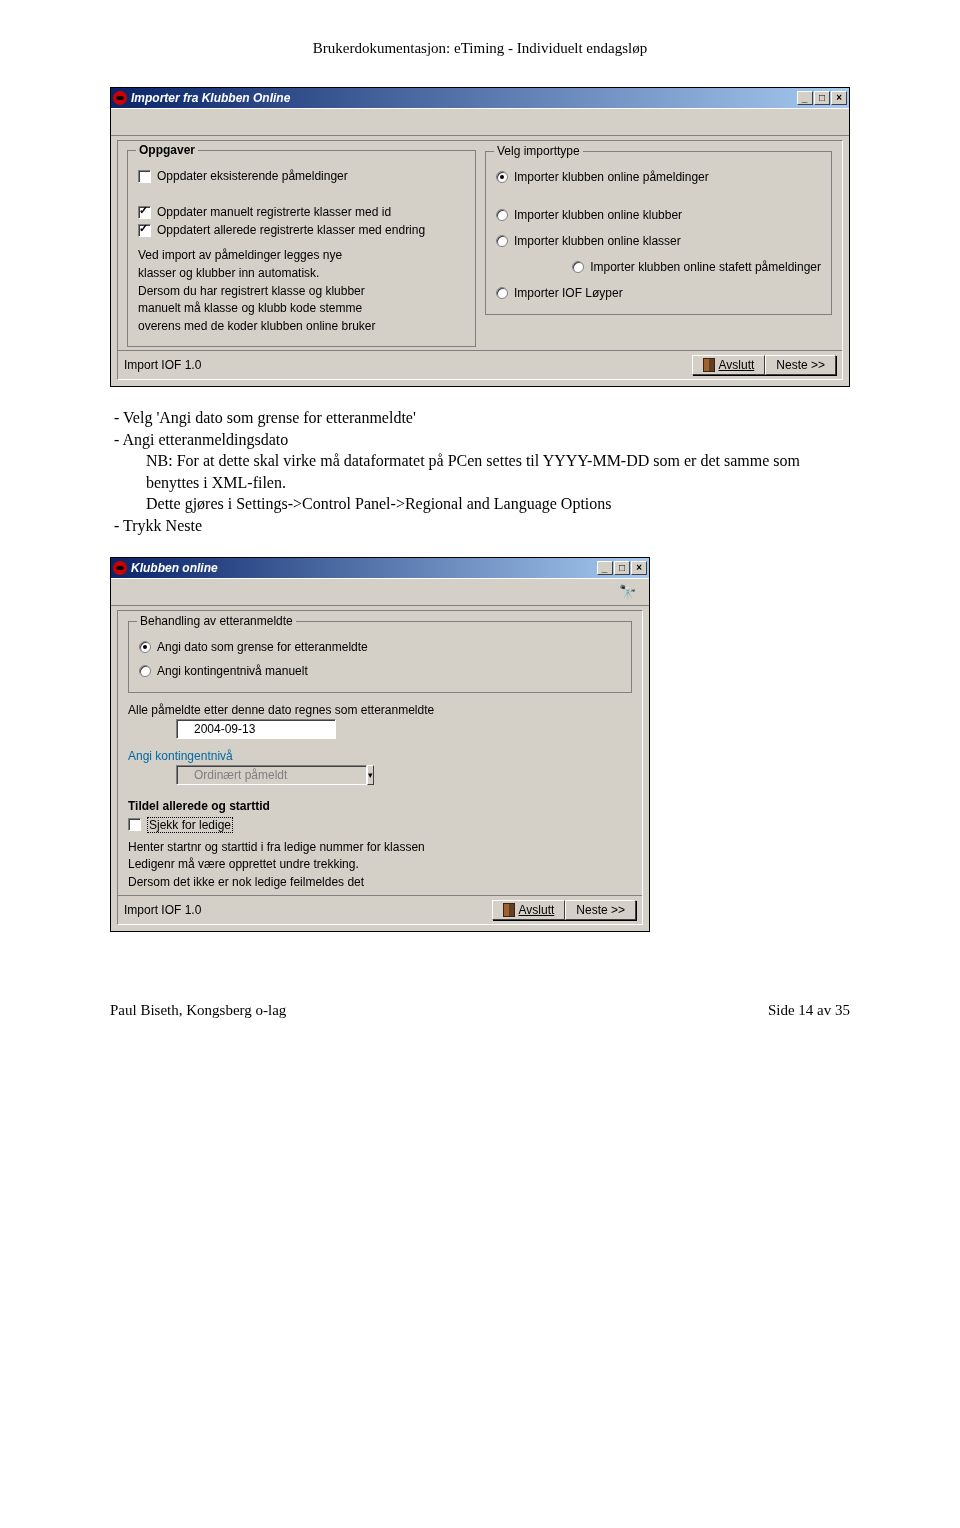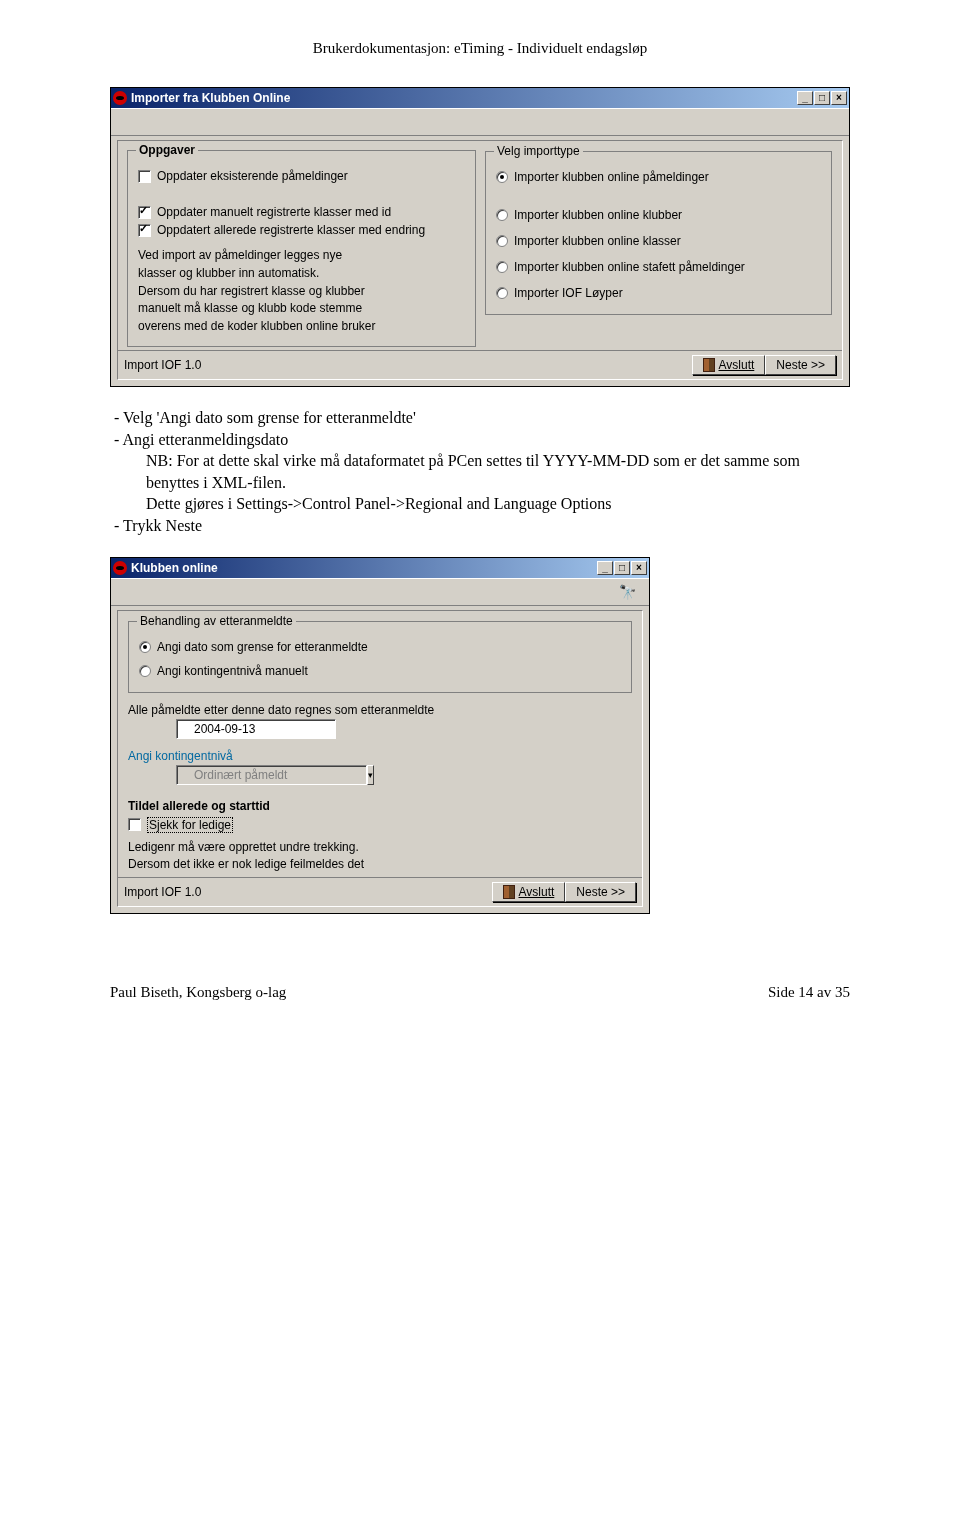--- a/index.html
+++ b/index.html
@@ -27,20 +27,21 @@
   }
   .titlebar {
     display: flex;
     align-items: center;
     background: linear-gradient(to right, #0a246a, #a6caf0);
     color: #fff;
     font-weight: bold;
     font-size: 12px;
     padding: 2px 2px;
     height: 20px;
+    font-style: italic;
   }
   .titlebar .app-icon {
     width: 14px; height: 14px;
     background: #c00;
     border-radius: 50%;
     margin-right: 4px;
     position: relative;
   }
   .titlebar .app-icon::after {
     content: "";
@@ -307,21 +308,21 @@
                 <span>Importer klubben online påmeldinger</span>
               </div>
               <div class="rad-row" style="margin-top:24px;">
                 <span class="radio"></span>
                 <span>Importer klubben online klubber</span>
               </div>
               <div class="rad-row" style="margin-top:12px;">
                 <span class="radio"></span>
                 <span>Importer klubben online klasser</span>
               </div>
-              <div class="rad-row" style="margin-top:12px;">
+              <div class="rad-row" style="margin-top:12px;justify-content:flex-end;">
                 <span class="radio"></span>
                 <span>Importer klubben online stafett påmeldinger</span>
               </div>
               <div class="rad-row" style="margin-top:12px;">
                 <span class="radio"></span>
                 <span>Importer IOF Løyper</span>
               </div>
             </div>
           </div>
         </div>
@@ -386,20 +387,21 @@
           <input class="text-input disabled" style="flex: 1 1 0%; width: auto;" disabled="" value="Ordinært påmeldt">
           <span class="dd-btn"></span>
         </div>
 
         <div class="section-label">Tildel allerede og starttid</div>
         <div class="chk-row">
           <span class="chk"></span>
           <span class="dotted-sel">Sjekk for ledige</span>
         </div>
         <div class="info-text" style="margin-top:6px;">
+          <div>Henter startnr og starttid i fra ledige nummer for klassen</div>
           <div>Ledigenr må være opprettet undre trekking.</div>
           <div>Dersom det ikke er nok ledige feilmeldes det</div>
         </div>
 
         <div class="statusbar">
           <span>Import   IOF 1.0</span>
           <span class="spacer"></span>
           <button class="btn3d">
             <span class="door"></span>
             <span style="text-decoration:underline;">Avslutt</span>

